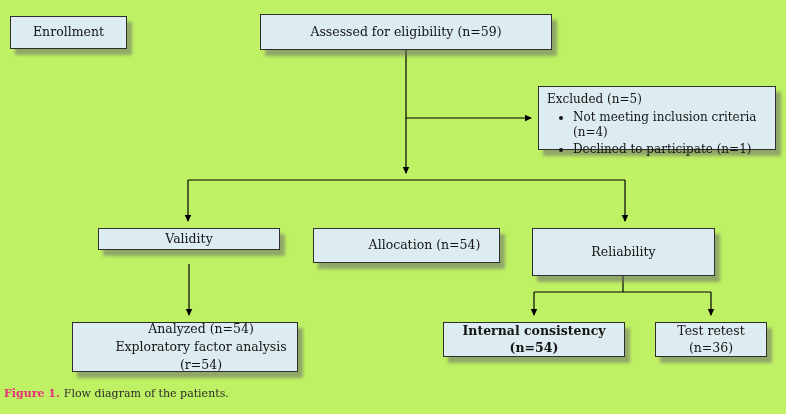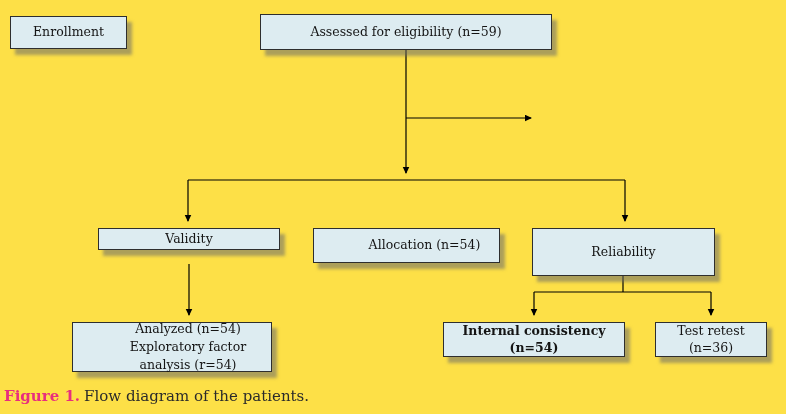--- a/index.html
+++ b/index.html
@@ -1,20 +1,20 @@
 <!DOCTYPE html>
 <html><head>
 <meta charset="utf-8">
 <style>
   html, body { margin: 0; padding: 0; background: #ffffff; }
   #stage {
     position: relative;
     width: 786px;
     height: 414px;
-    background: #fde047;
+    background: #bef264;
     font-family: "DejaVu Serif", "Liberation Serif", serif;
     color: #141414;
     overflow: hidden;
   }
   #connectors {
     position: absolute;
     left: 0; top: 0;
     width: 786px; height: 414px;
     pointer-events: none;
   }
@@ -38,34 +38,34 @@
     flex-direction: column;
     align-items: flex-start;
     justify-content: flex-start;
     text-align: left;
     padding: 5px 6px 4px 8px;
     font-size: 12px;
   }
   .box.validity     { left: 98px;  top: 228px; width: 182px; height: 22px; }
   .box.allocation   { left: 313px; top: 228px; width: 187px; height: 35px; padding-left: 36px; }
   .box.reliability  { left: 532px; top: 228px; width: 183px; height: 48px; }
-  .box.analyzed     { left: 72px;  top: 322px; width: 200px; height: 50px; flex-direction: column; line-height: 1.45; padding-left: 32px; }
+  .box.analyzed     { left: 72px;  top: 322px; width: 226px; height: 50px; flex-direction: column; line-height: 1.45; padding-left: 32px; }
   .box.internal     { left: 443px; top: 322px; width: 182px; height: 35px; font-weight: bold; }
   .box.testretest   { left: 655px; top: 322px; width: 112px; height: 35px; }
   .excluded-list {
     margin: 2px 0 0 0;
     padding-left: 26px;
     list-style-type: disc;
   }
   .excluded-list li { margin: 0 0 1px 0; }
   .caption {
     position: absolute;
     left: 4px;
     top: 387px;
-    font-size: 15px;
+    font-size: 11px;
     color: #2b2b2b;
   }
   .caption .fig-label {
     color: #e82e7e;
     font-weight: bold;
     margin-right: 4px;
   }
 </style>
 </head>
 <body>
@@ -98,20 +98,27 @@
   </svg>
 
   <div class="box enrollment">
     <span>Enrollment</span>
   </div>
 
   <div class="box assessed">
     <span>Assessed for eligibility (n=59)</span>
   </div>
 
+  <div class="box excluded">
+    <span>Excluded (n=5)</span>
+    <ul class="excluded-list">
+      <li>Not meeting inclusion criteria (n=4)</li>
+      <li>Declined to participate (n=1)</li>
+    </ul>
+  </div>
 
   <div class="box validity">
     <span>Validity</span>
   </div>
 
   <div class="box allocation">
     <span>Allocation (n=54)</span>
   </div>
 
   <div class="box reliability">

